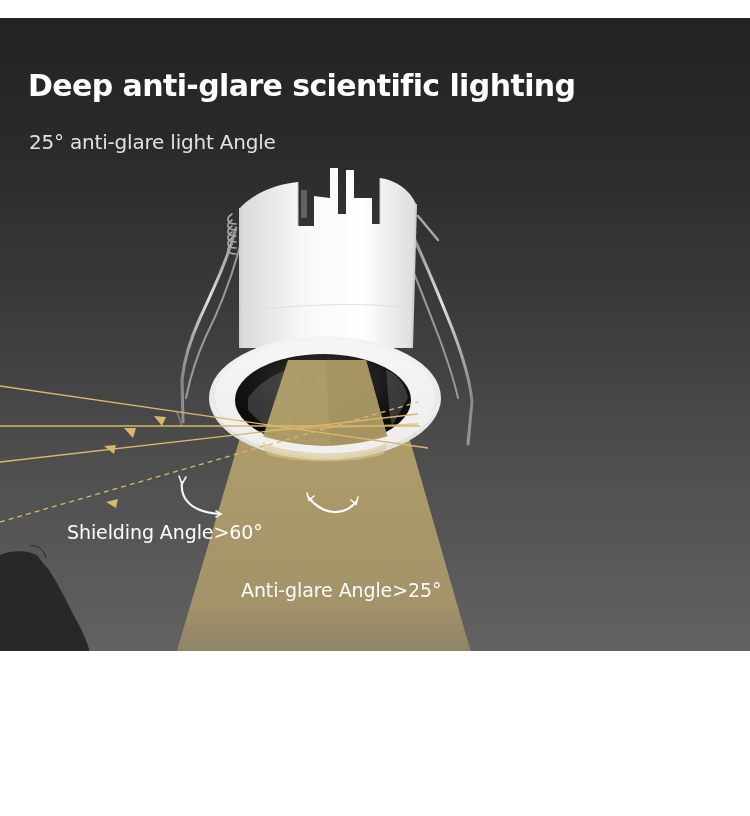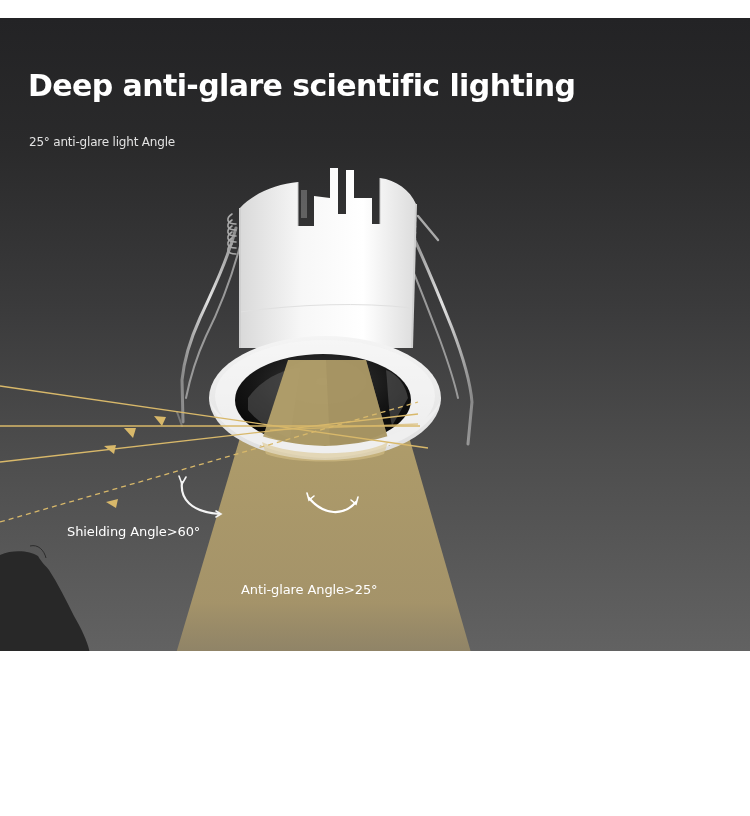--- a/index.html
+++ b/index.html
@@ -11,25 +11,25 @@
     }
     .art { position: absolute; left: 0; top: 0; width: 750px; height: 791px; }
     .title {
       position: absolute; left: 28px; top: 48px; margin: 0;
       color: #ffffff; font-family: "DejaVu Sans", sans-serif; font-weight: bold;
       font-size: 30px; letter-spacing: -0.6px; line-height: 40px; white-space: nowrap;
     }
     .subtitle {
       position: absolute; left: 29px; top: 113px; margin: 0;
       color: #e2e2e2; font-family: "DejaVu Sans", sans-serif; font-weight: normal;
-      font-size: 12px; letter-spacing: -0.2px; line-height: 22px; white-space: nowrap;
+      font-size: 20px; letter-spacing: -0.2px; line-height: 22px; white-space: nowrap;
     }
     .label {
       position: absolute; color: #ffffff; font-family: "DejaVu Sans", sans-serif;
-      font-size: 13px; line-height: 22px; white-space: nowrap; letter-spacing: -0.1px;
+      font-size: 19px; line-height: 22px; white-space: nowrap; letter-spacing: -0.1px;
     }
     .label-shield { left: 67px; top: 503px; }
     .label-antiglare { left: 241px; top: 561px; }
   </style>
 </head>
 <body>
 
 <div class="banner">
   <svg class="art" viewBox="0 0 750 791" xmlns="http://www.w3.org/2000/svg">
     <defs>

